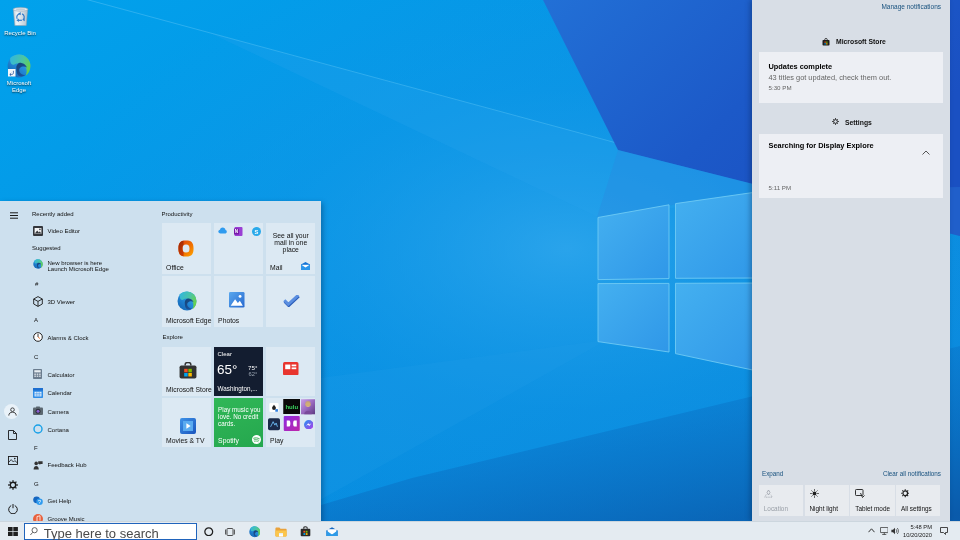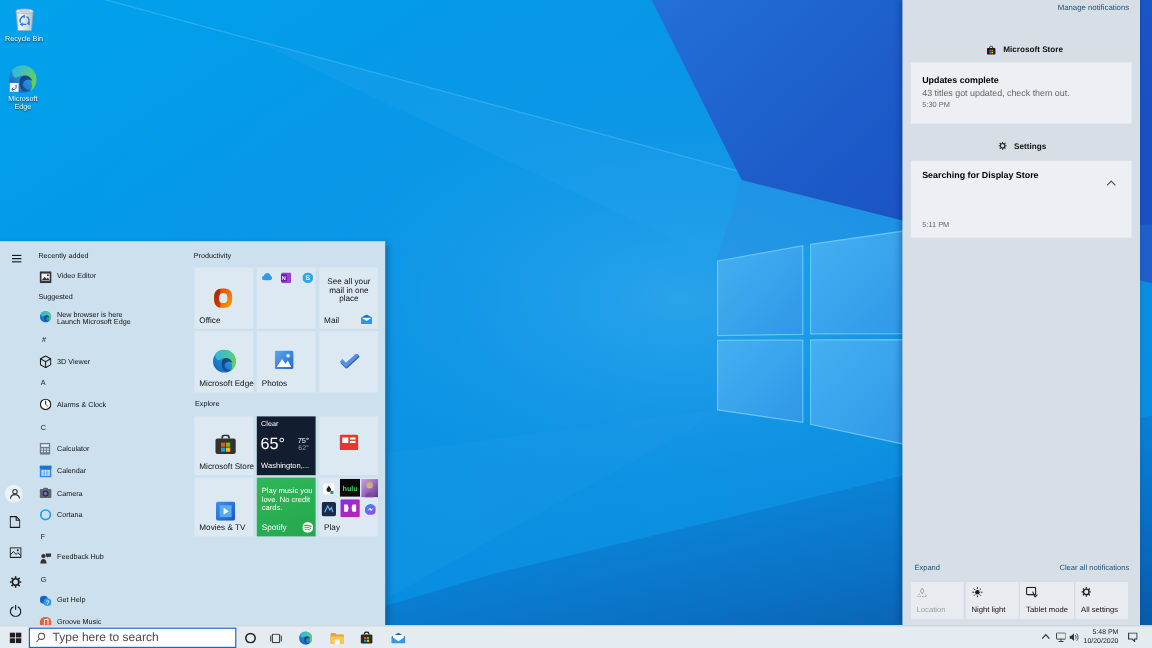--- a/index.html
+++ b/index.html
@@ -493,21 +493,21 @@
       <div class="abs" style="left:9.5px;top:21.5px;font-size:7.4px;color:#656565">43 titles got updated, check them out.</div>
       <div class="abs" style="left:9.5px;top:32.5px;font-size:6.2px;color:#656565">5:30 PM</div>
     </div>
 
     <svg class="abs" style="left:80px;top:117.5px;color:#1d1d1d" width="7" height="7" viewBox="0 0 10 10">
         <use href="#gear"></use>
       </svg>
     <div class="abs" style="left:93px;top:118.5px;font-size:6.8px;font-weight:bold;color:#111">Settings</div>
 
     <div class="accard" style="top:134px;height:63.5px">
-      <div class="abs" style="left:9.5px;top:7px;font-size:7.4px;font-weight:bold;color:#000">Searching for Display Store</div>
+      <div class="abs" style="left:9.5px;top:7px;font-size:7.4px;font-weight:bold;color:#000">Searching for Display Explore</div>
       <div class="abs" style="left:9.5px;top:49.5px;font-size:6.2px;color:#656565">5:11 PM</div>
       <svg class="abs" style="right:13px;top:16px" width="8" height="5" viewBox="0 0 8 5">
         <path d="M0.5,4.5 L4,1 L7.5,4.5" fill="none" stroke="#555" stroke-width="1"></path>
       </svg>
     </div>
 
     <div class="abs" style="left:10px;top:470px;font-size:6.3px;color:#17517e">Expand</div>
     <div class="abs" style="right:9px;top:470px;font-size:6.3px;color:#17517e">Clear all notifications</div>
 
     <div class="qtile" style="left:6.8px;top:485px;width:44.5px">
@@ -554,21 +554,21 @@
       <rect x="5.3" y="0" width="4.6" height="4.2" fill="#1f1f1f"></rect>
       <rect x="0" y="4.9" width="4.6" height="4.2" fill="#1f1f1f"></rect>
       <rect x="5.3" y="4.9" width="4.6" height="4.2" fill="#1f1f1f"></rect>
     </svg>
 
     <div class="abs" style="left:24.4px;top:0.8px;width:172.6px;height:17.4px;background:#fff;border:1px solid #2064bc"></div>
     <svg class="abs" style="left:30px;top:5px" width="8" height="9" viewBox="0 0 8 9">
       <circle cx="4.6" cy="3.2" r="2.6" fill="none" stroke="#555" stroke-width="0.9"></circle>
       <line x1="2.7" y1="5.3" x2="0.4" y2="8" stroke="#555" stroke-width="0.9"></line>
     </svg>
-    <div class="abs" style="left:43.8px;top:4.3px;font-size:10px;color:#4a4a4a">Type here to search</div>
+    <div class="abs" style="left:43.8px;top:4.3px;font-size:13px;color:#4a4a4a">Type here to search</div>
 
     <svg class="abs" style="left:204px;top:4.7px" width="9.5" height="9.5" viewBox="0 0 9 9">
       <circle cx="4.5" cy="4.5" r="3.7" fill="none" stroke="#1f1f1f" stroke-width="1.2"></circle>
     </svg>
     <svg class="abs" style="left:225px;top:5.5px" width="10" height="8" viewBox="0 0 10 8">
       <rect x="2" y="0.5" width="6" height="7" rx="0.8" fill="none" stroke="#3c3c3c" stroke-width="0.9"></rect>
       <path d="M0.6,1.5 L0.6,6.5 M9.4,1.5 L9.4,6.5" stroke="#3c3c3c" stroke-width="0.9"></path>
     </svg>
     <svg class="abs" style="left:248.5px;top:4.2px" width="11.5" height="11.5" viewBox="0 0 24 24">
         <use href="#edgefull"></use>

